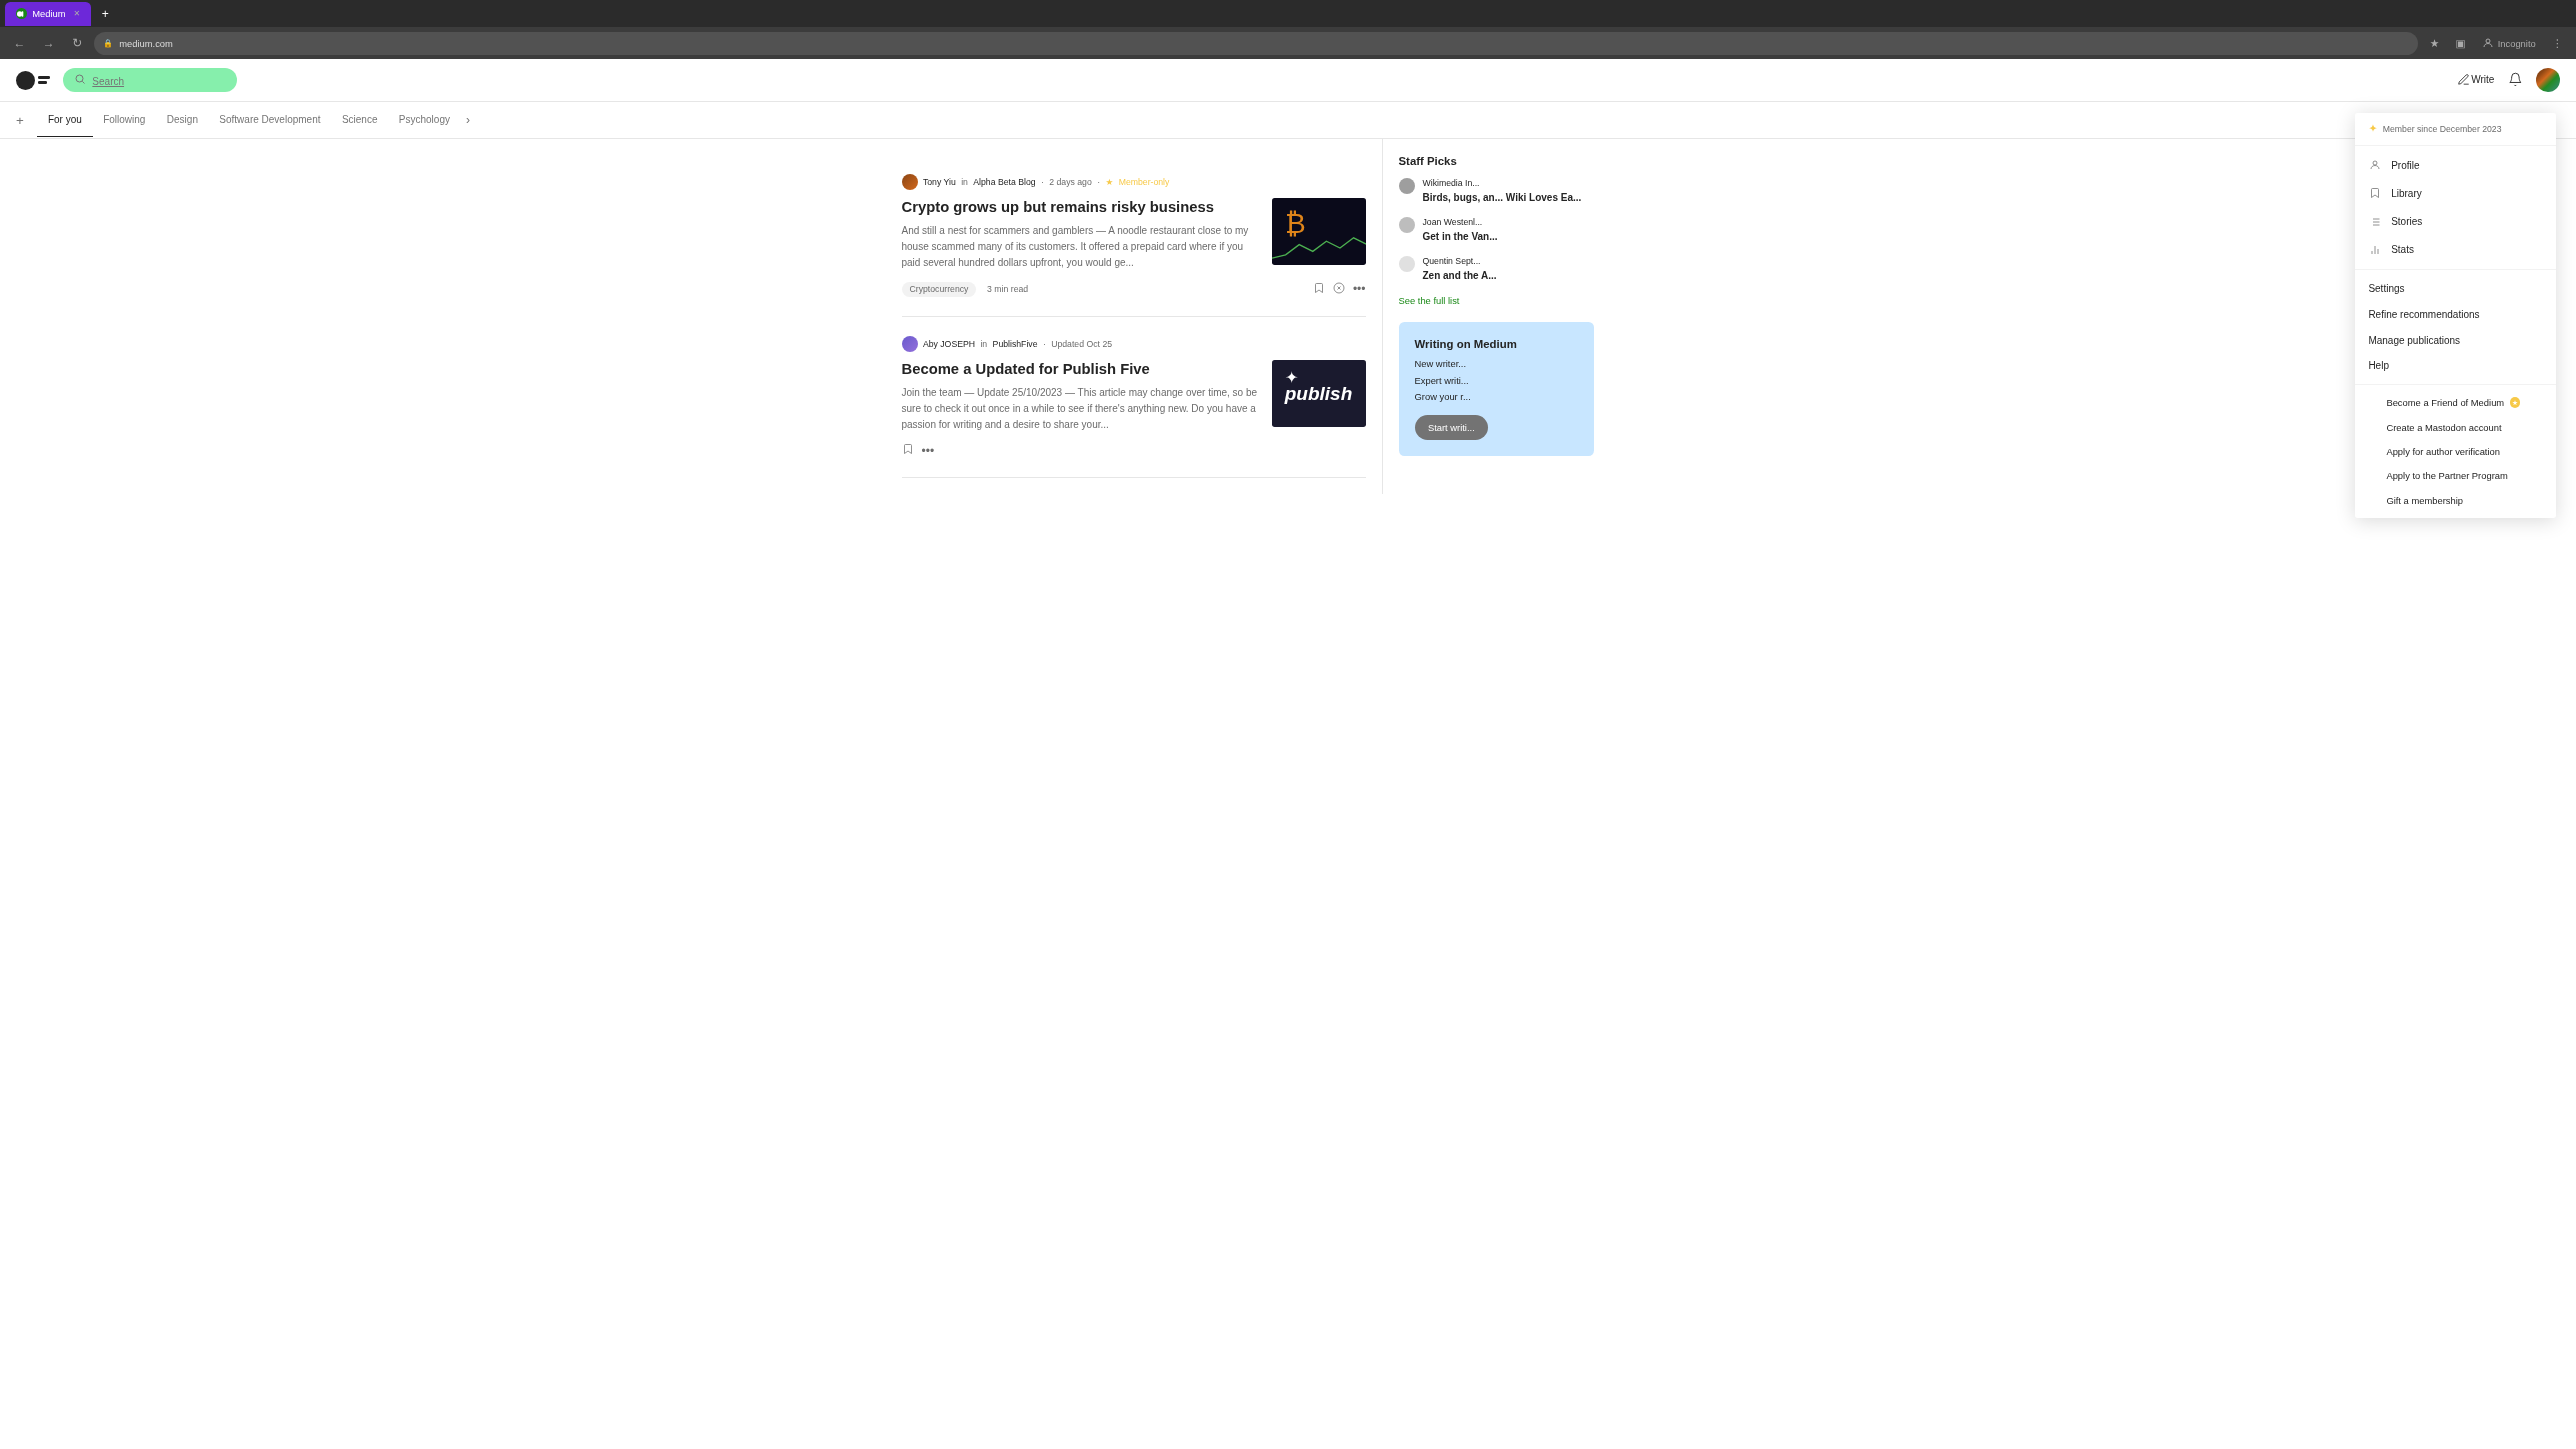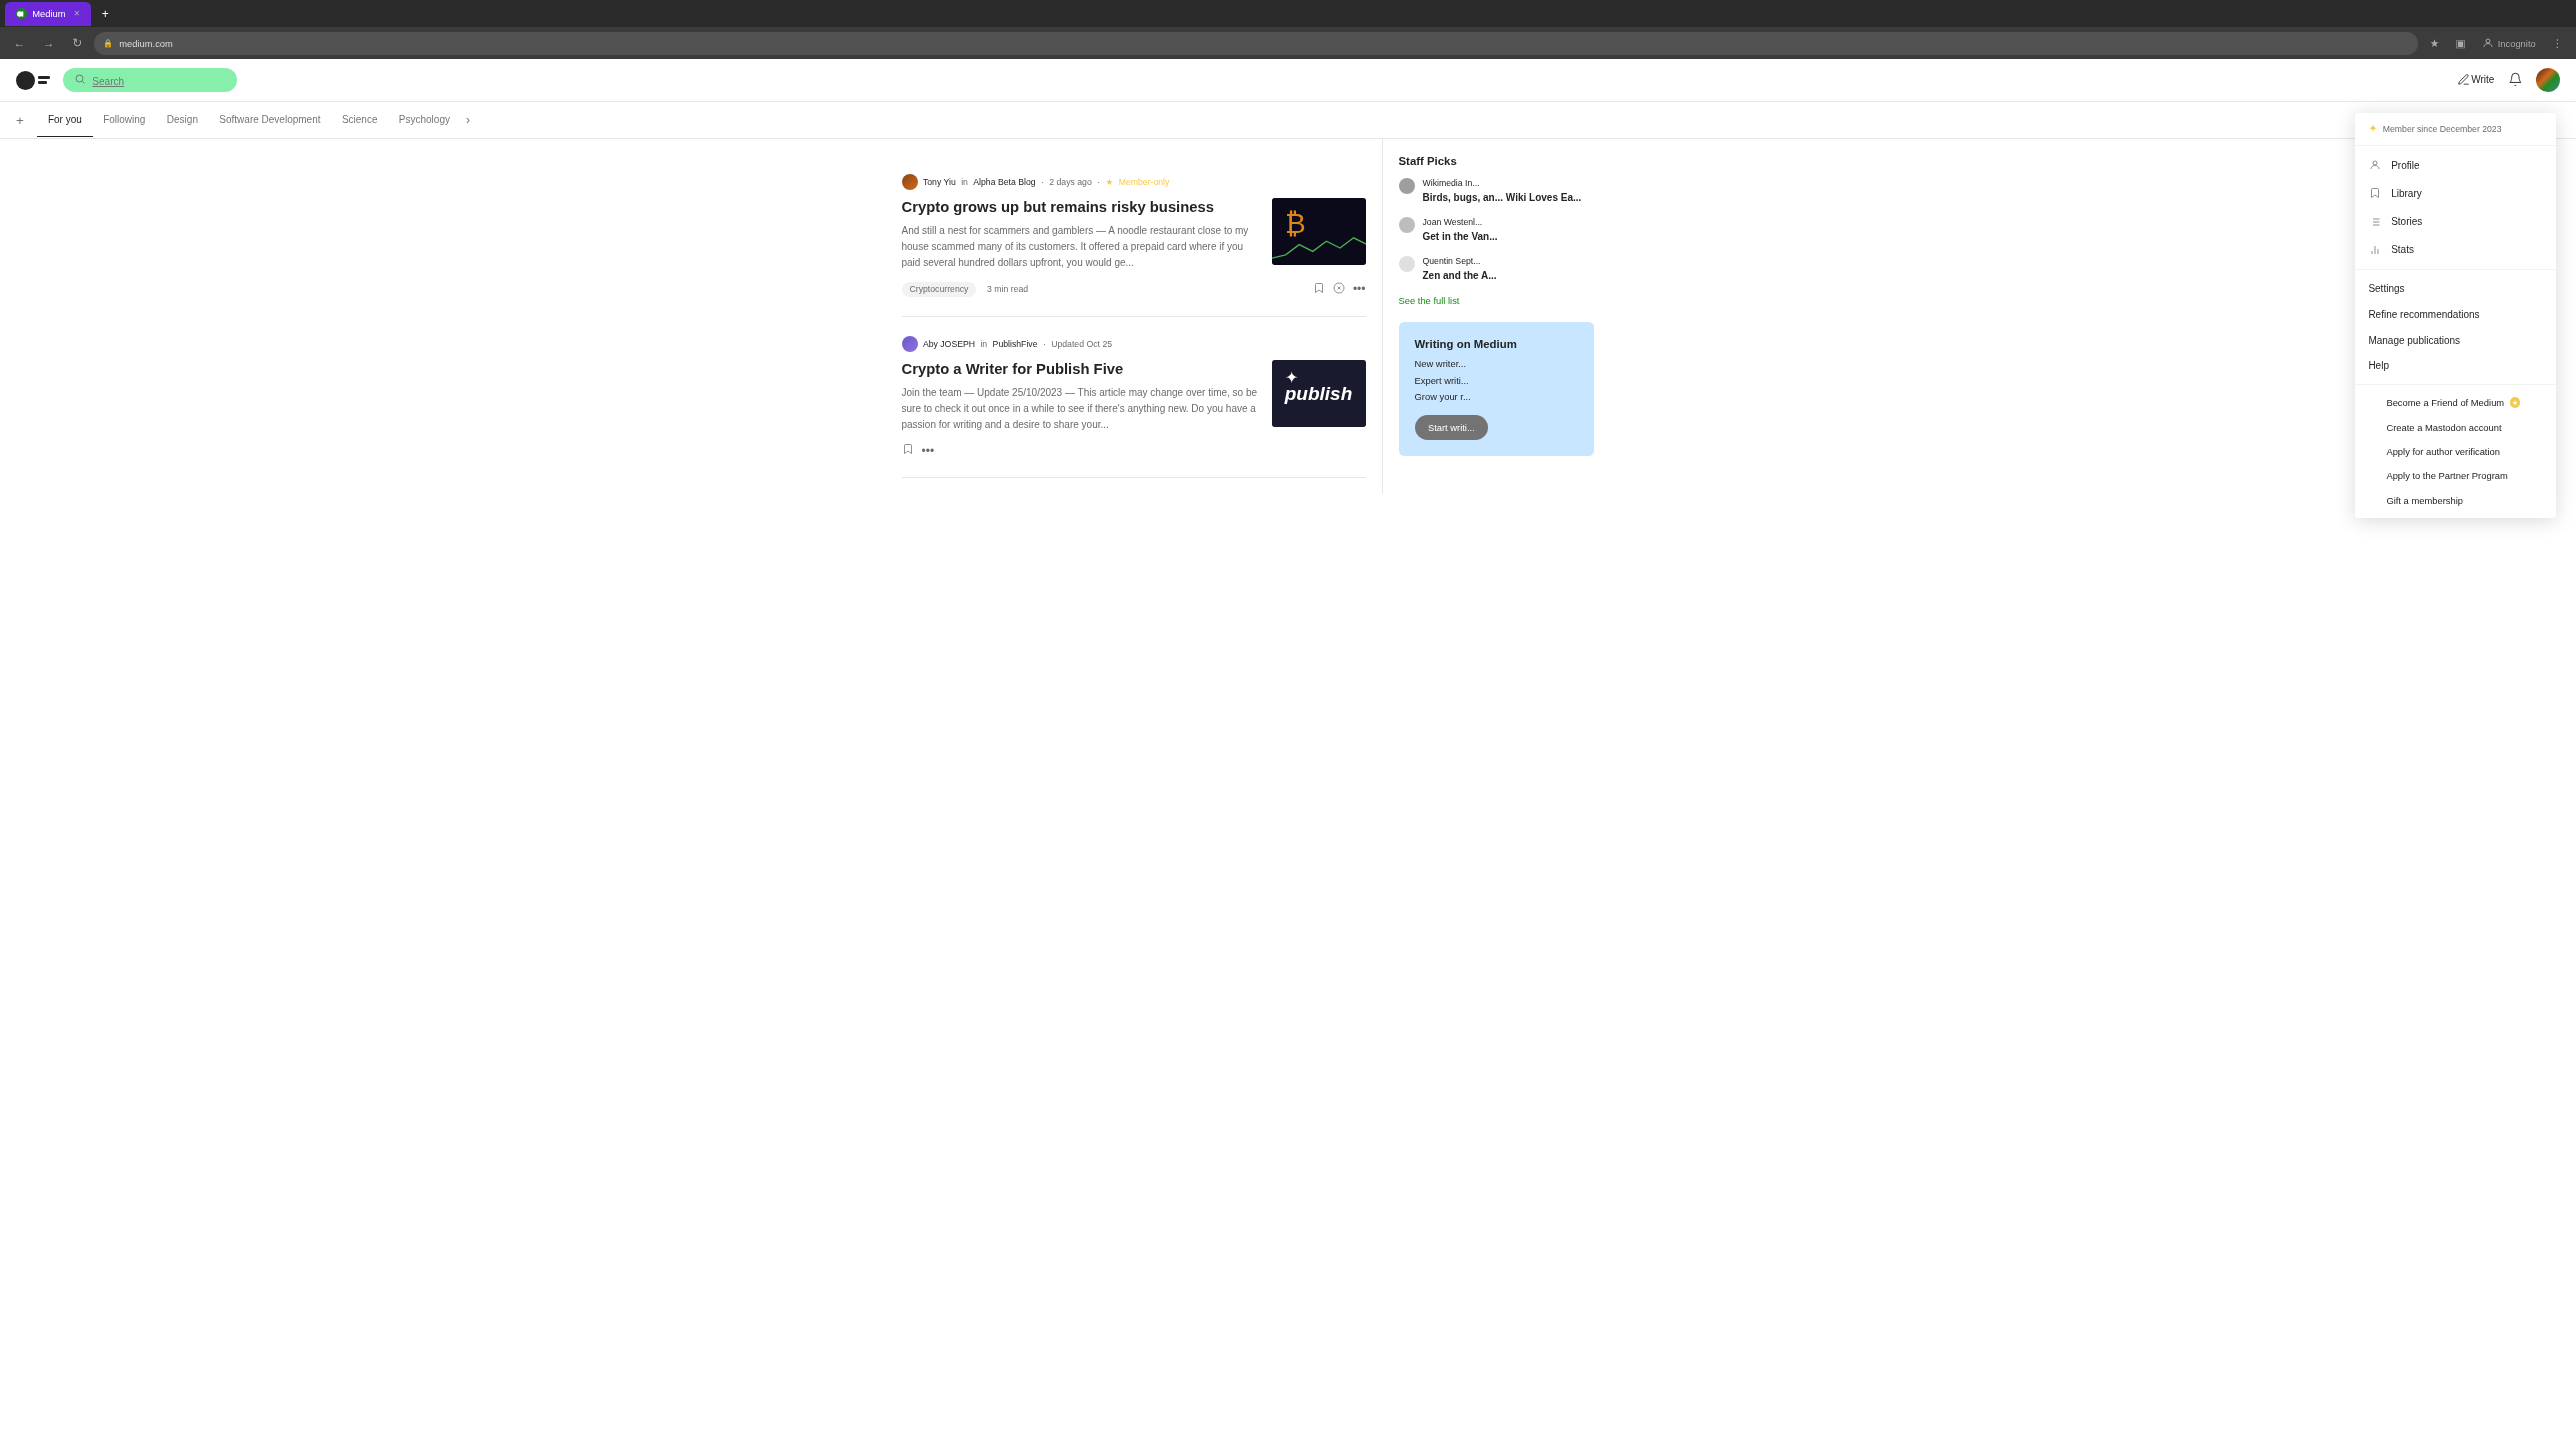--- a/index.html
+++ b/index.html
@@ -251,21 +251,21 @@
         <div class="article-meta">
           <div class="author-avatar" style="background: linear-gradient(135deg, #6a5acd, #9370db); width:16px; height:16px; border-radius:50%;"></div>
           <span class="author-name">Aby JOSEPH</span>
           <span class="dot">in</span>
           <span class="pub-name">PublishFive</span>
           <span class="dot">·</span>
           <span>Updated Oct 25</span>
         </div>
         <div class="article-content">
           <div class="article-text">
-            <div class="article-title">Crypto a Writer for Publish Five</div>
+            <div class="article-title">Become a Updated for Publish Five</div>
             <div class="article-excerpt">Join the team — Update 25/10/2023 — This article may change over time, so be sure to check it out once in a while to see if there's anything new. Do you have a passion for writing and a desire to share your...</div>
           </div>
           <div class="publish-thumb">
             <span class="publish-star">✦</span>
             <span class="publish-text">publish</span>
           </div>
         </div>
         <div class="article-footer">
           <div class="footer-actions" style="margin-left:0;">
             <button class="action-icon">

